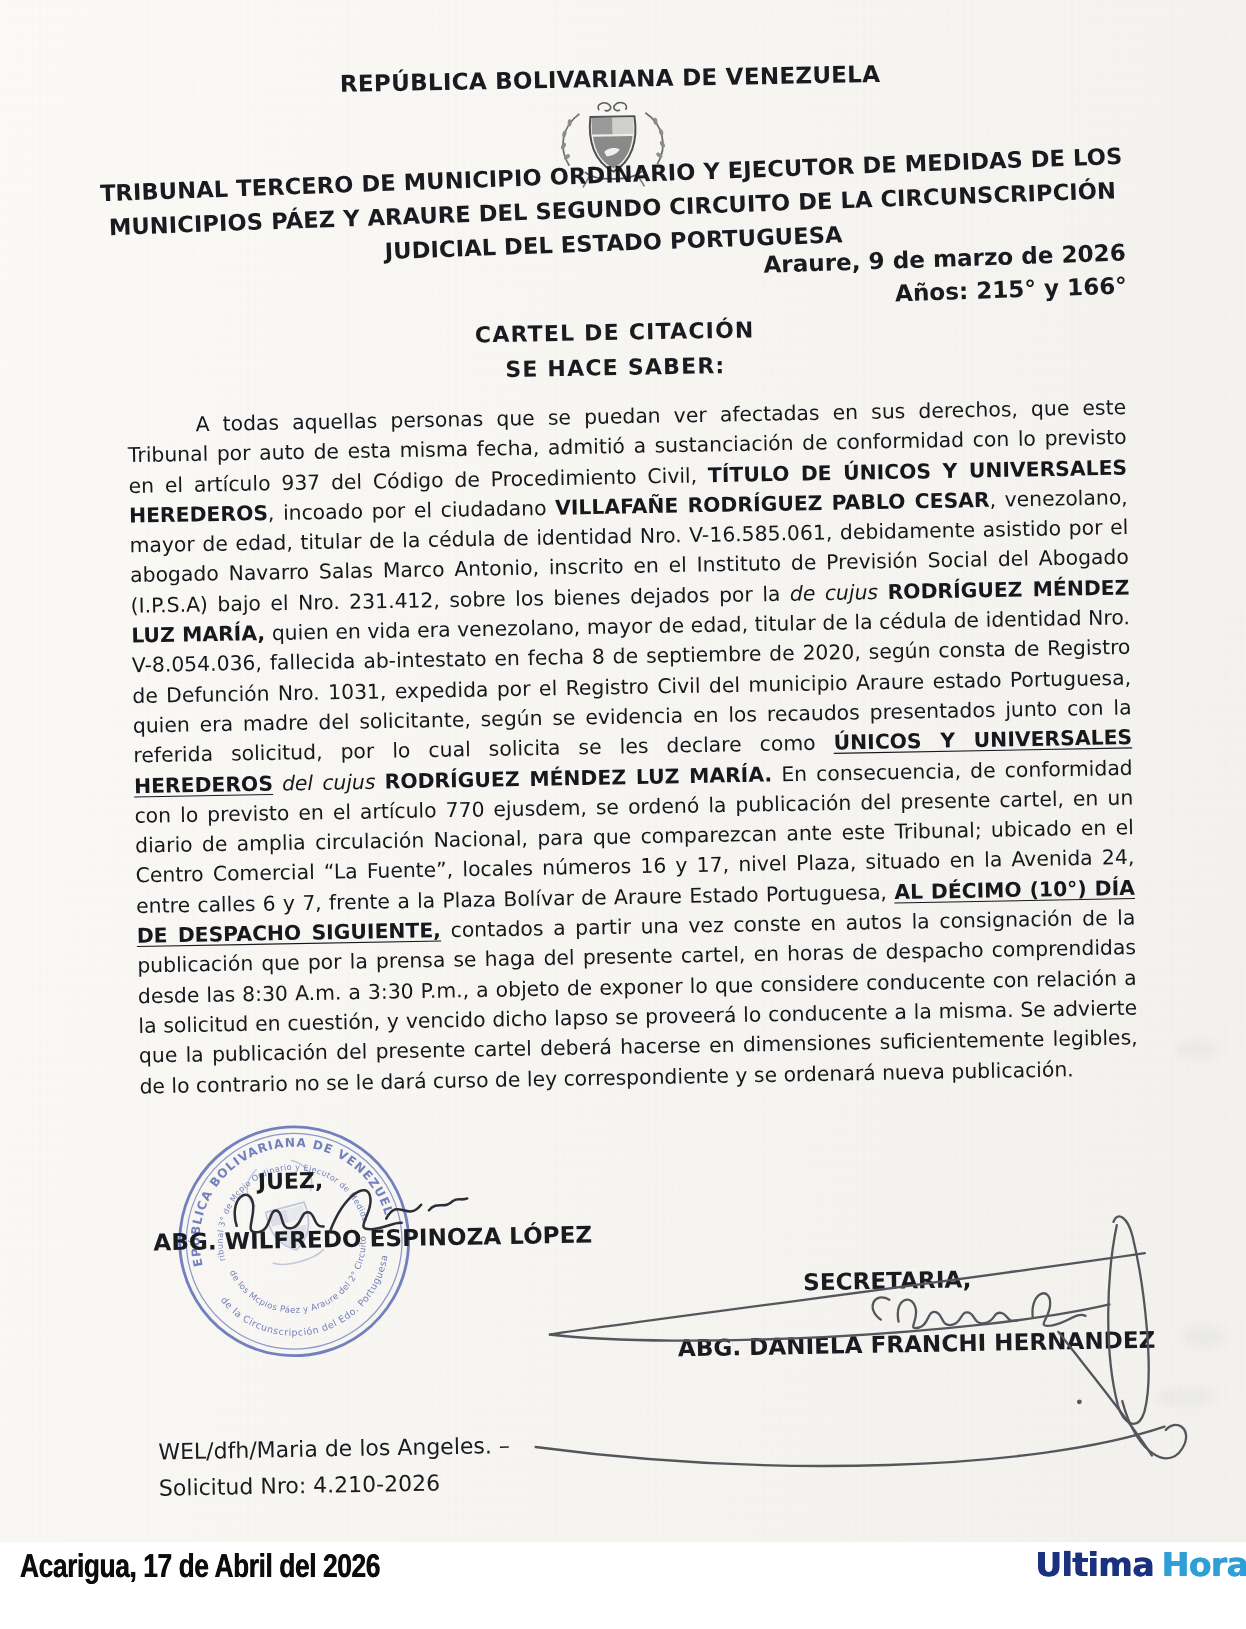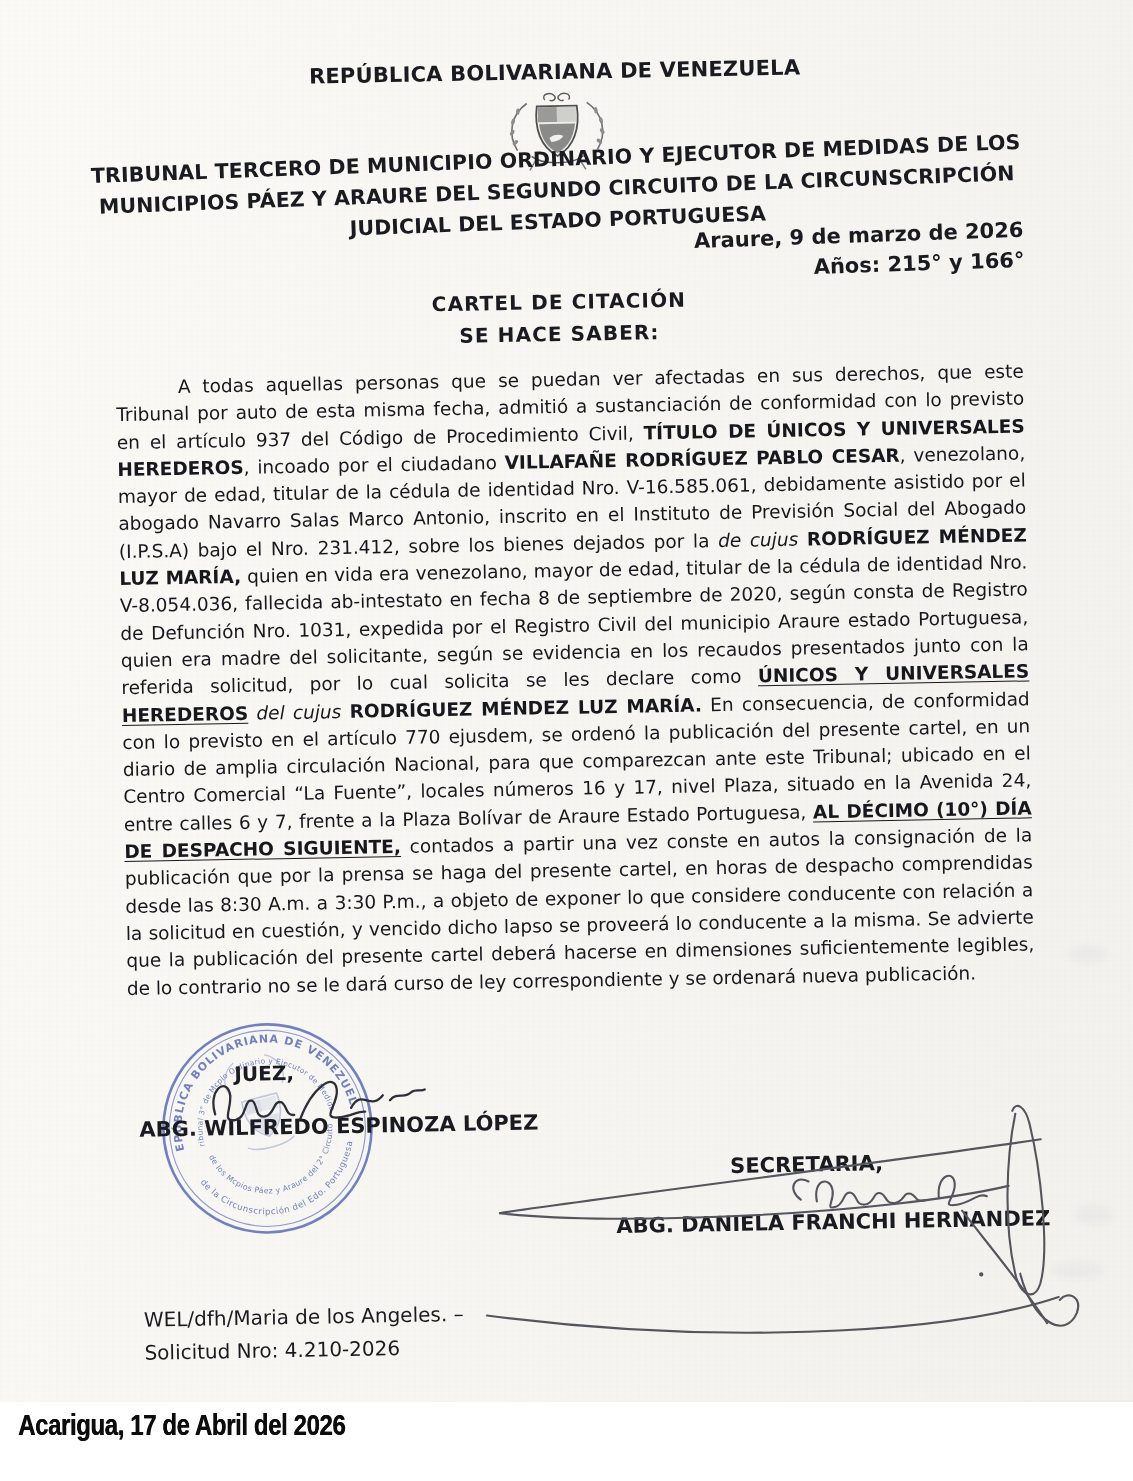--- a/index.html
+++ b/index.html
@@ -206,13 +206,18 @@
       <path d="M95,98 L125,98 C122,108 117,113 110,116 C103,113 98,108 95,98 Z" fill="#5a6cb4" opacity=".45"></path>
       <path d="M86,124 C96,131 124,131 134,124" stroke="#5a6cb4" stroke-width="1.4" fill="none"></path>
       <path d="M84,70 C76,58 82,44 94,38 M136,70 C144,58 138,44 126,38" stroke="#5a6cb4" stroke-width="1.3" fill="none"></path>
     </g>
   </svg>
 
 </div>
 
 <div class="news-footer">
   <div class="news-date" style="position:absolute;left:18px;top:6px;">Acarigua, 17 de Abril del 2026</div>
+  <div class="logo" style="position:absolute;left:941px;top:0px;">
+    <span class="p1">Ultima</span>
+    <span class="p2">Hora</span>
+
+  </div>
 </div>
 
 </body></html>

